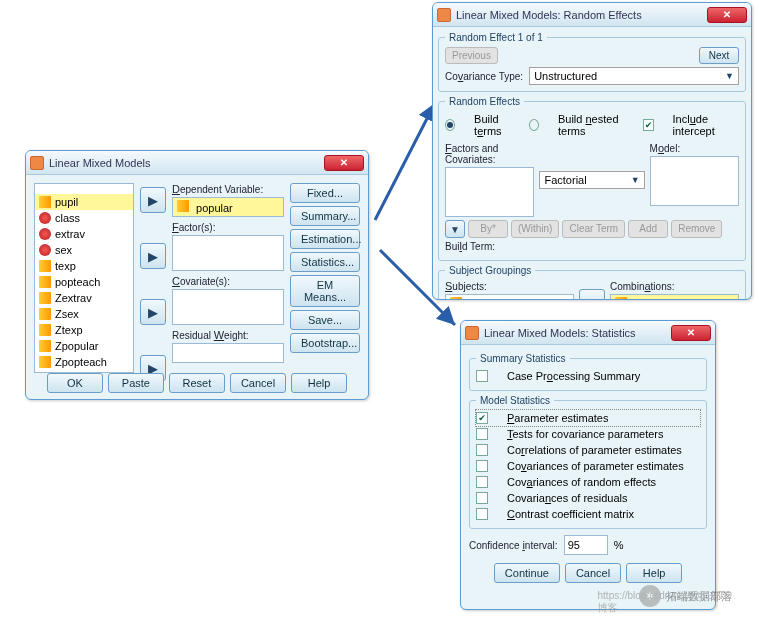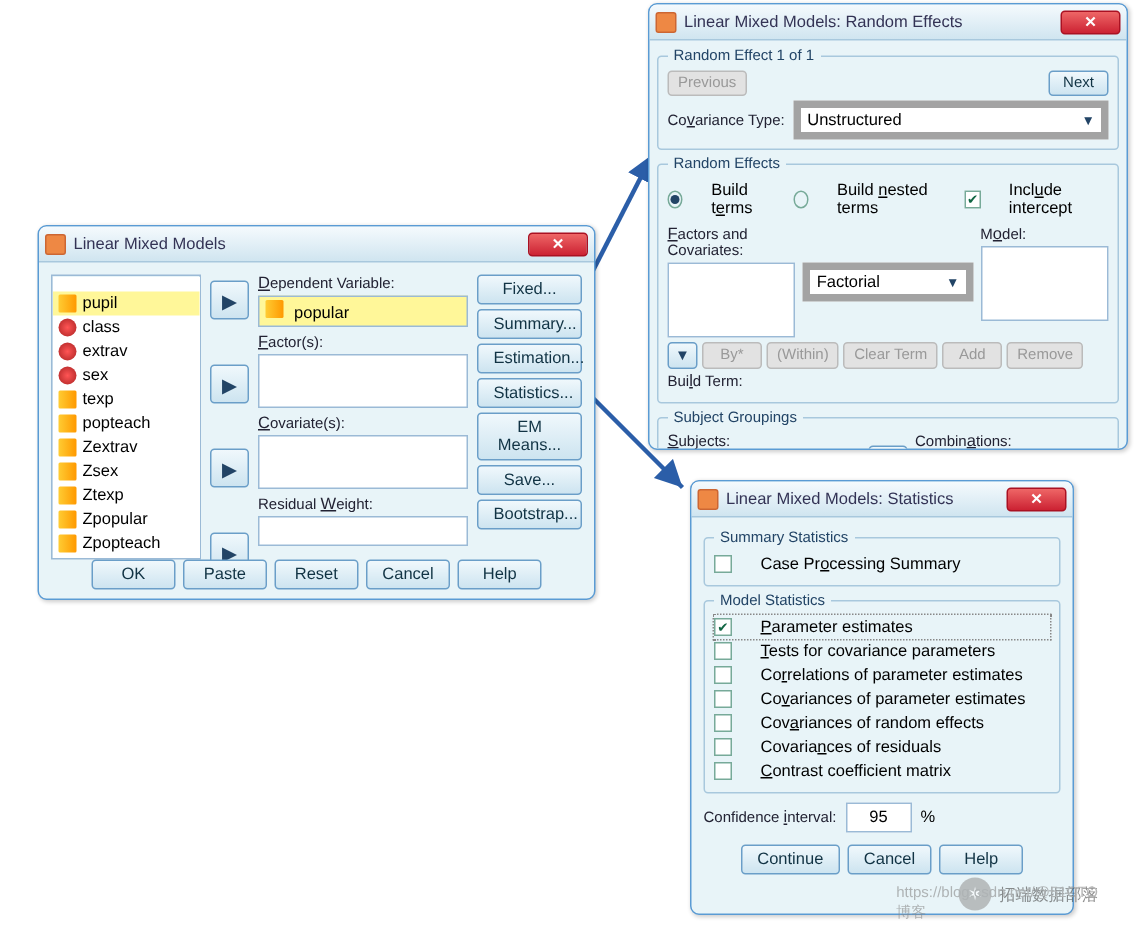--- a/index.html
+++ b/index.html
@@ -20,21 +20,21 @@
 
 .arrowbtn { width: 26px; height: 26px; background: linear-gradient(#f0f8fc,#cde4f0); border: 1px solid #6a9ec8; border-radius: 3px; display: flex; align-items: center; justify-content: center; color: #246; font-size: 13px; cursor: pointer; }
 
 .textfield { background: #fff; border: 1px solid #9bbad6; min-height: 20px; padding: 2px 4px; }
 .label { color: #223; font-size: 10px; margin-bottom: 2px; display: block; }
 
 .btn { background: linear-gradient(#f0f8fc,#cde4f0); border: 1px solid #6a9ec8; border-radius: 3px; padding: 3px 10px; color: #134; cursor: pointer; text-align: center; min-width: 56px; font-size: 11px; }
 .btn.sm { padding: 2px 6px; min-width: 40px; font-size: 10px; }
 .btn.disabled { color: #999; background: #e2e2e2; border-color: #bbb; cursor: default; }
 
-.dropdown { background: #fff; border: 5px solid #a3a3a3; padding: 2px 4px; display: flex; align-items: center; justify-content: space-between; min-width: 90px; cursor: pointer; gap: 44px; }
+.dropdown { background: #fff; border: 1px solid #a3a3a3; padding: 2px 4px; display: flex; align-items: center; justify-content: space-between; min-width: 90px; cursor: pointer; gap: 44px; }
 .dropdown .arr { color: #246; font-size: 9px; }
 
 fieldset { border: 1px solid #a8c8dd; border-radius: 3px; padding: 4px 6px 6px; margin-bottom: 4px; }
 legend { color: #246; font-size: 10px; padding: 0 4px; }
 
 .chk { display: flex; align-items: center; padding: 2px 0; gap: 19px; }
 .chk .box { width: 12px; height: 12px; border: 1px solid #7a9; background: #fff; display: flex; align-items: center; justify-content: center; font-size: 9px; color: #164; }
 .radio { width: 12px; height: 12px; border: 1px solid #7a9; border-radius: 50%; display: inline-flex; align-items: center; justify-content: center; }
 .radio .dot { width: 6px; height: 6px; border-radius: 50%; background: #246; }
 
@@ -60,21 +60,21 @@
 </svg>
 <svg class="connector" style="left:375px; top:215px; width:90px; height:120px;">
   <defs>
       <marker id="ah2" markerWidth="8" markerHeight="8" refX="6" refY="3" orient="auto">
         <path d="M0,0 L6,3 L0,6 Z" fill="#2b5ea8"></path>
       </marker>
     </defs>
   <line x1="5" y1="35" x2="80" y2="110" stroke="#2b5ea8" stroke-width="3" marker-end="url(#ah2)"></line>
 </svg>
 
-<div class="dialog" style="left:25px; top:150px; width:372px; height:250px;">
+<div class="dialog" style="left:25px; top:150px; width:344px; height:250px;">
   <div class="titlebar">
     <div class="icon-sq"></div>
     <div class="title">Linear Mixed Models</div>
     <div class="closex">✕</div>
   </div>
   <div style="padding:8px; display:flex; gap:6px;">
     <div id="varlist" class="varlist" style="width:100px; height:190px;">
         <div class="item sel">
           <span class="vicon ruler"></span>
           <span>pupil</span>
@@ -303,21 +303,21 @@
           <span class="box"></span>
           <span>Covaria<span class="u">n</span>ces of residuals</span>
         </label>
       <label class="chk">
           <span class="box"></span>
           <span><span class="u">C</span>ontrast coefficient matrix</span>
         </label>
     </fieldset>
     <div style="display:flex; align-items:center; gap:6px; margin-top:6px;">
       <span class="label" style="margin:0;">Confidence <span class="u">i</span>nterval:</span>
-      <input class="textfield" style="width: 44px; padding: 1px 3px; text-align: center;" value="95">
+      <input class="textfield" style="width: 44px; padding: 1px 3px;" value="95">
       <span>%</span>
     </div>
     <div style="display:flex; justify-content:center; gap:5px; margin-top:8px;">
       <div class="btn">Continue</div>
       <div class="btn">Cancel</div>
       <div class="btn">Help</div>
     </div>
   </div>
 </div>
 

